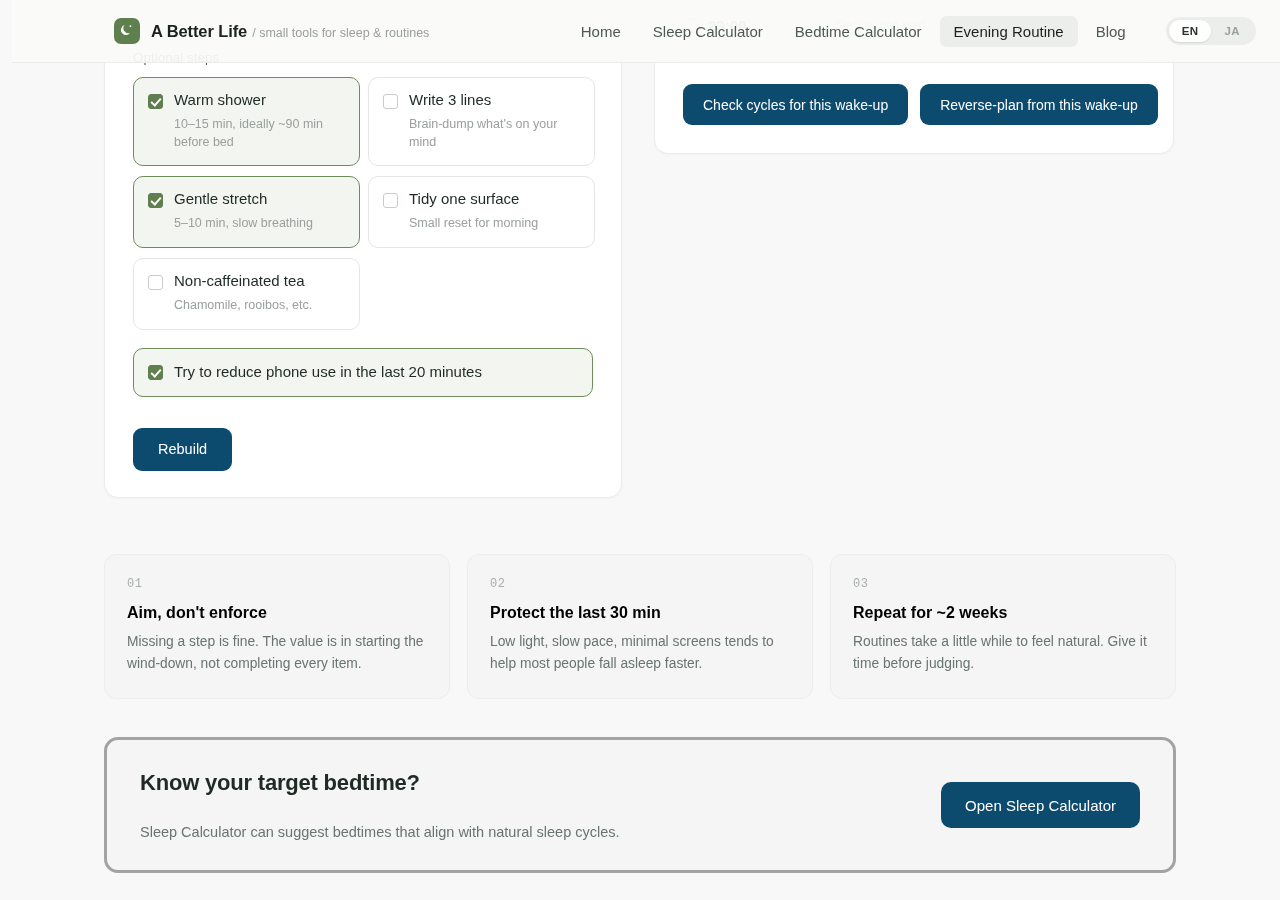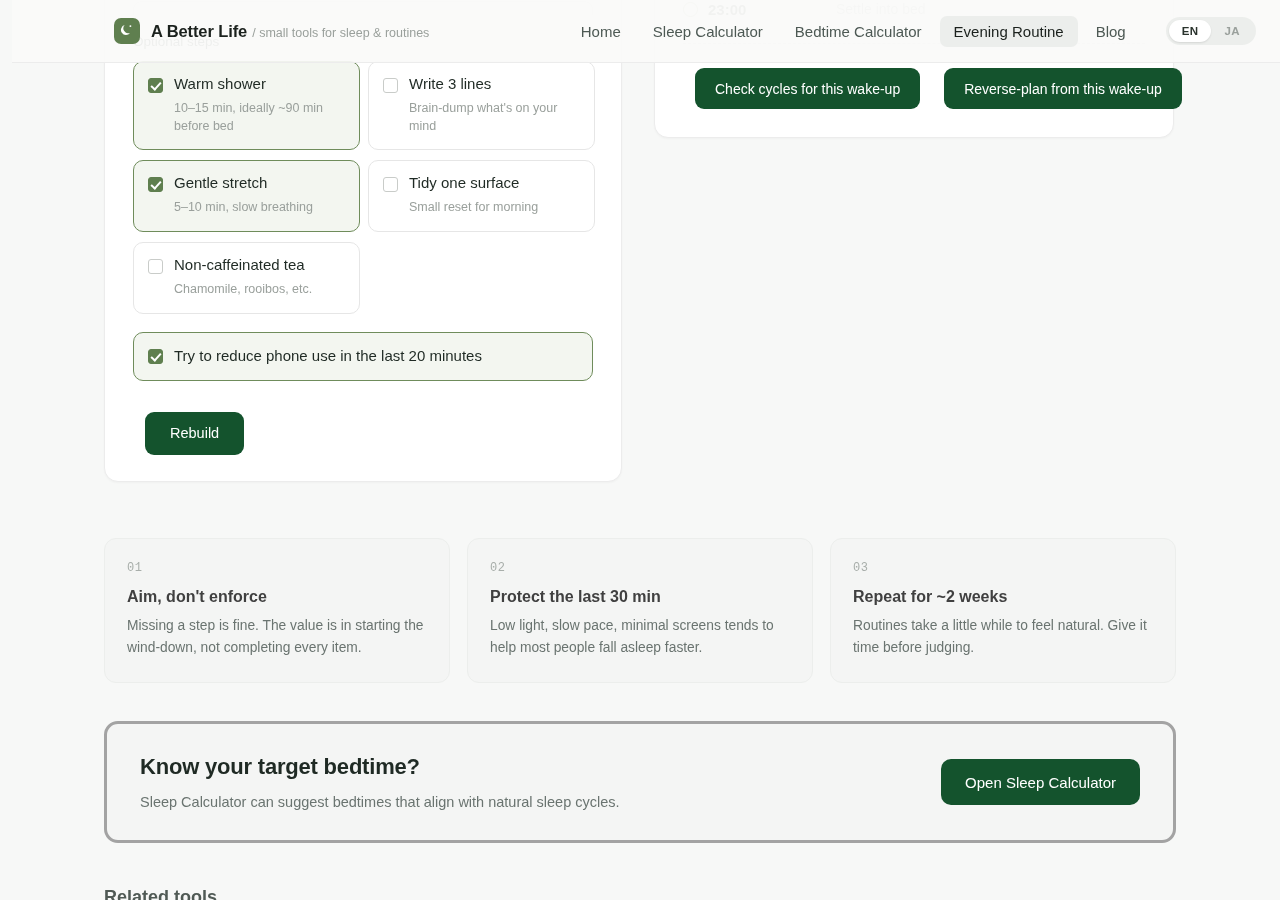--- a/index.html
+++ b/index.html
@@ -115,21 +115,21 @@
   .wrap {
     width: 1072px;
     margin: 0 auto;
   }
 
   
   .builder-row {
     display: flex;
     gap: 32px;
     align-items: flex-start;
-    padding-top: 0;
+    padding-top: 16px;
   }
 
   .panel {
     background: #ffffff;
     border: 1px solid #ececec;
     border-radius: 14px;
     box-shadow: 0 1px 2px rgba(16,24,20,0.03);
   }
 
   .panel-left {
@@ -243,29 +243,28 @@
     width: 4px; height: 8px;
     border: solid #ffffff;
     border-width: 0 2px 2px 0;
     transform: rotate(42deg);
   }
 
   .btn {
     display: inline-flex;
     align-items: center;
     justify-content: center;
-    background: #14532d;
+    background: #0c4a6e;
     color: #ffffff;
     border: none;
     border-radius: 9px;
     font-size: 14.5px;
     font-family: inherit;
     cursor: pointer;
     white-space: nowrap;
-    margin-left: 12px;
   }
 
   .btn-rebuild {
     margin-top: 31px;
     height: 43px;
     padding: 0 25px;
   }
 
   
   .radio-stub {
@@ -317,21 +316,21 @@
   }
   .tip-num {
     font-family: "Liberation Mono", "DejaVu Sans Mono", monospace;
     font-size: 12px;
     color: #a8aeaa;
     letter-spacing: 0.6px;
   }
   .tip-title {
     font-size: 16px;
     font-weight: bold;
-    color: #404040;
+    color: #000000;
     margin-top: 13px;
   }
   .tip-body {
     font-size: 13.8px;
     color: #6a7470;
     line-height: 1.58;
     margin-top: 9px;
   }
 
   
@@ -348,21 +347,21 @@
   .band-text { flex: 1; }
   .band-title {
     font-size: 22px;
     font-weight: bold;
     color: #1f2a24;
     letter-spacing: -0.2px;
   }
   .band-sub {
     font-size: 14.5px;
     color: #6a7470;
-    margin-top: 14px;
+    margin-top: 28px;
   }
   .btn-band { height: 46px; padding: 0 24px; font-size: 15px; border-radius: 10px; }
 
   
   .related {
     margin-top: 44px;
     font-size: 18px;
     font-weight: bold;
     color: #505a55;
   }

